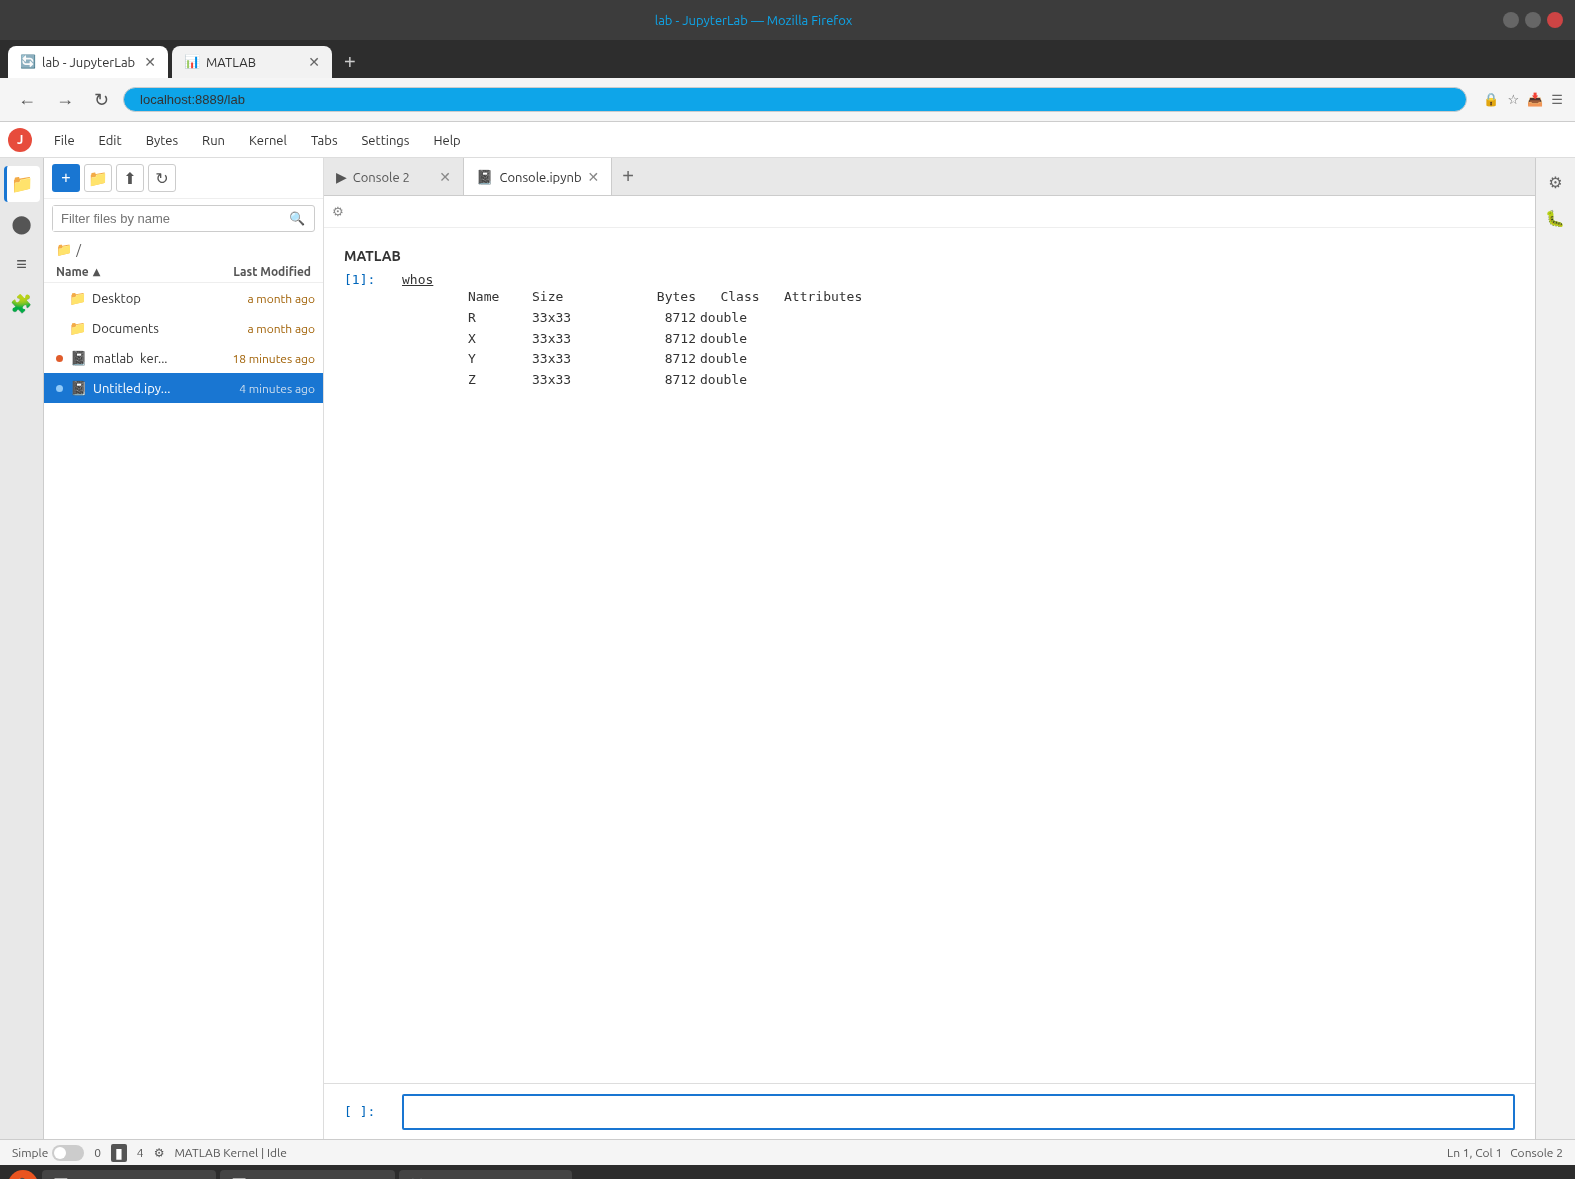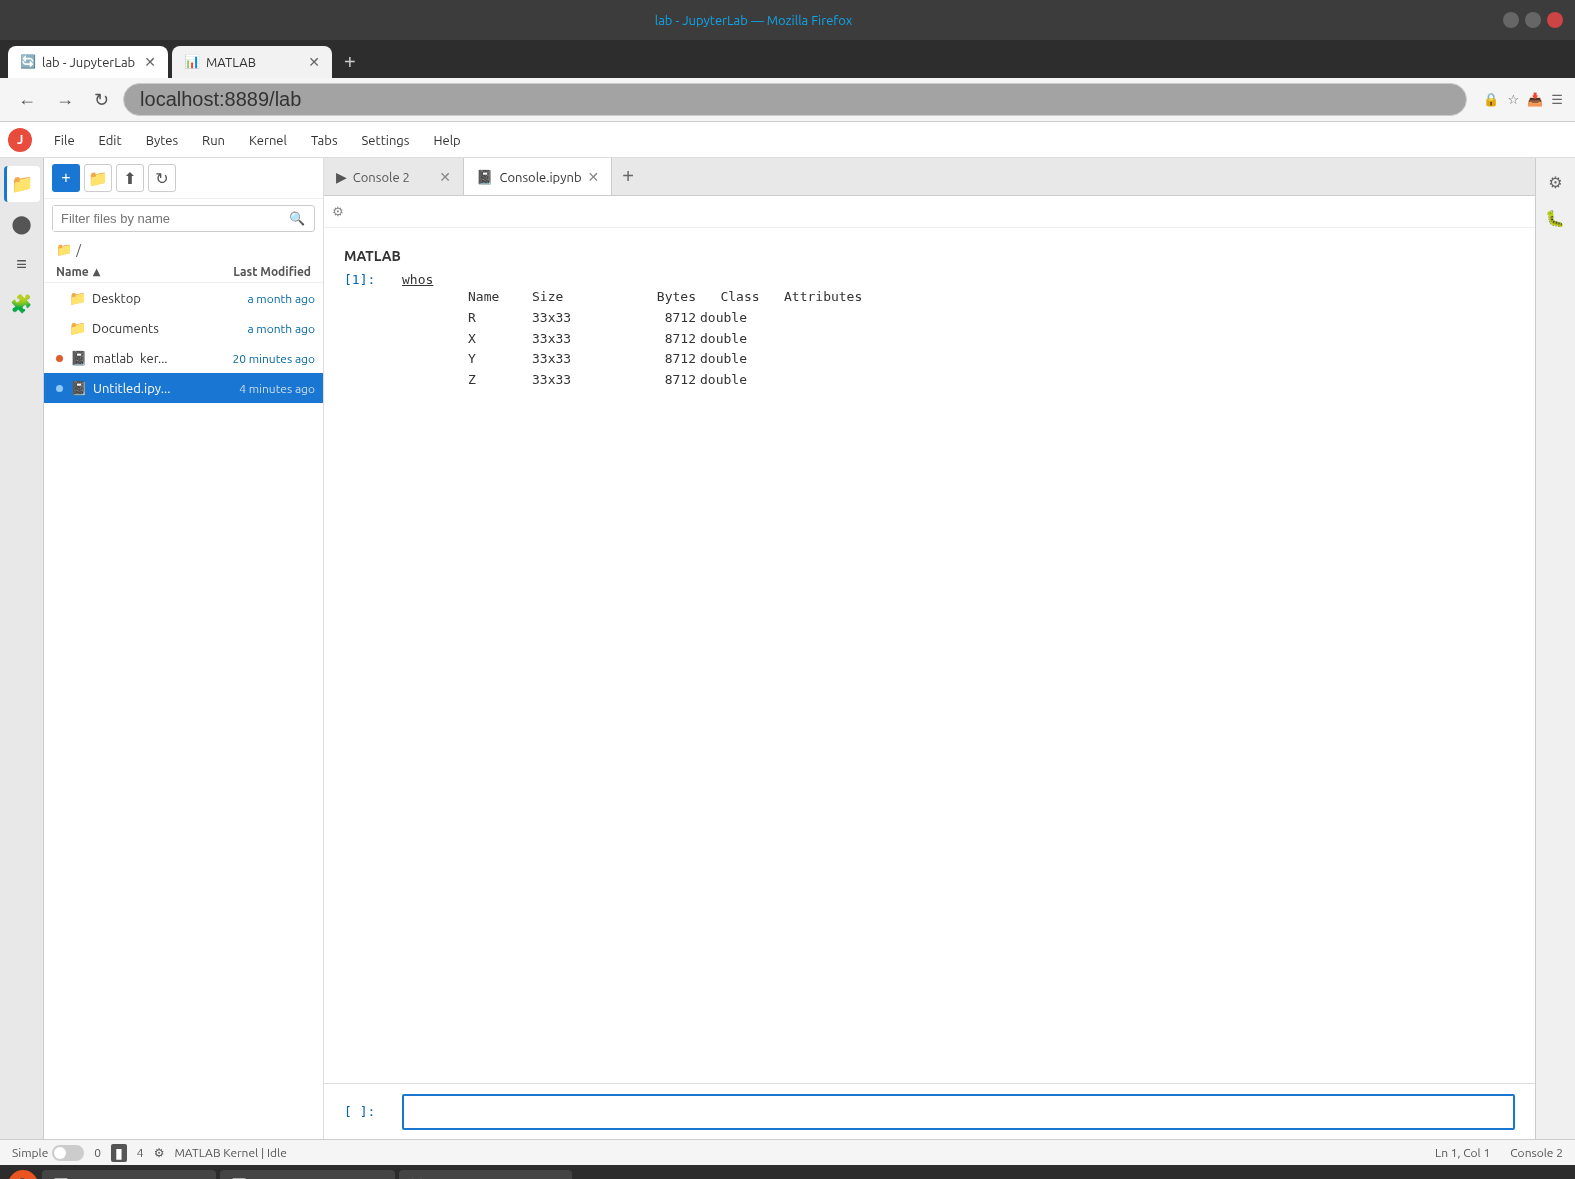--- a/index.html
+++ b/index.html
@@ -67,22 +67,22 @@
       padding: 6px 12px;
       gap: 8px;
       height: 44px;
     }
     .nav-btn { background: none; border: none; cursor: pointer; color: #555; font-size: 18px; padding: 2px 6px; }
     .address-input {
       flex: 1;
       border: 1px solid #ccc;
       border-radius: 20px;
       padding: 4px 16px;
-      font-size: 20px;
-      background: #a3a3a3;
+      font-size: 13px;
+      background: #0ea5e9;
       color: #333;
     }
     .addr-icons { display: flex; gap: 8px; margin-left: 8px; color: #666; }
 
     
     .jl-menubar {
       background: #fff;
       border-bottom: 1px solid #ddd;
       display: flex;
       align-items: center;
@@ -212,21 +212,21 @@
       padding: 5px 8px 5px 12px;
       font-size: 13px;
       cursor: pointer;
       gap: 4px;
     }
     .jl-file-item.active { background: #1976d2; color: white; }
     .jl-file-item.active .file-modified { color: #cde; }
     .file-icon { width: 20px; height: 20px; flex-shrink: 0; display: flex; align-items: center; justify-content: center; font-size: 14px; }
     .file-dot { width: 8px; height: 8px; flex-shrink: 0; }
     .file-name { flex: 1; overflow: hidden; text-overflow: ellipsis; white-space: nowrap; }
-    .file-modified { width: 120px; text-align: right; font-size: 12px; color: #0369a1; flex-shrink: 0; }
+    .file-modified { width: 120px; text-align: right; font-size: 12px; color: #a16207; flex-shrink: 0; }
 
     
     .jl-content {
       flex: 1;
       display: flex;
       flex-direction: column;
       background: #fff;
     }
     .jl-tab-bar {
       display: flex;
@@ -341,21 +341,21 @@
       border-top: 1px solid #ccc;
       height: 26px;
       display: flex;
       align-items: center;
       padding: 0 12px;
       font-size: 12px;
       color: #555;
       gap: 12px;
     }
     .status-left { display: flex; align-items: center; gap: 10px; }
-    .status-right { margin-left: auto; display: flex; align-items: center; gap: 20px; }
+    .status-right { margin-left: auto; display: flex; align-items: center; gap: 8px; }
     .status-toggle { display: flex; align-items: center; gap: 4px; }
     .toggle-track {
       width: 32px; height: 16px; background: #ccc; border-radius: 8px;
       position: relative; cursor: pointer;
     }
     .toggle-thumb {
       width: 12px; height: 12px; background: #fff; border-radius: 50%;
       position: absolute; top: 2px; left: 2px;
     }
 
@@ -507,21 +507,21 @@
       <div class="jl-file-item">
         <span class="file-dot"></span>
         <span class="file-icon folder-icon">📁</span>
         <span class="file-name">Documents</span>
         <span class="file-modified">a month ago</span>
       </div>
       <div class="jl-file-item">
         <span class="file-dot" style="background:#e05c2b; border-radius:50%; width:7px; height:7px; margin-right:2px;"></span>
         <span class="file-icon notebook-icon">📓</span>
         <span class="file-name">matlab_ker...</span>
-        <span class="file-modified">20 minutes ago</span>
+        <span class="file-modified">18 minutes ago</span>
       </div>
       <div class="jl-file-item active">
         <span class="file-dot" style="background:#90caf9; border-radius:50%; width:7px; height:7px; margin-right:2px;"></span>
         <span class="file-icon">📓</span>
         <span class="file-name">Untitled.ipy...</span>
         <span class="file-modified">4 minutes ago</span>
       </div>
     </div>
   </div>
 

